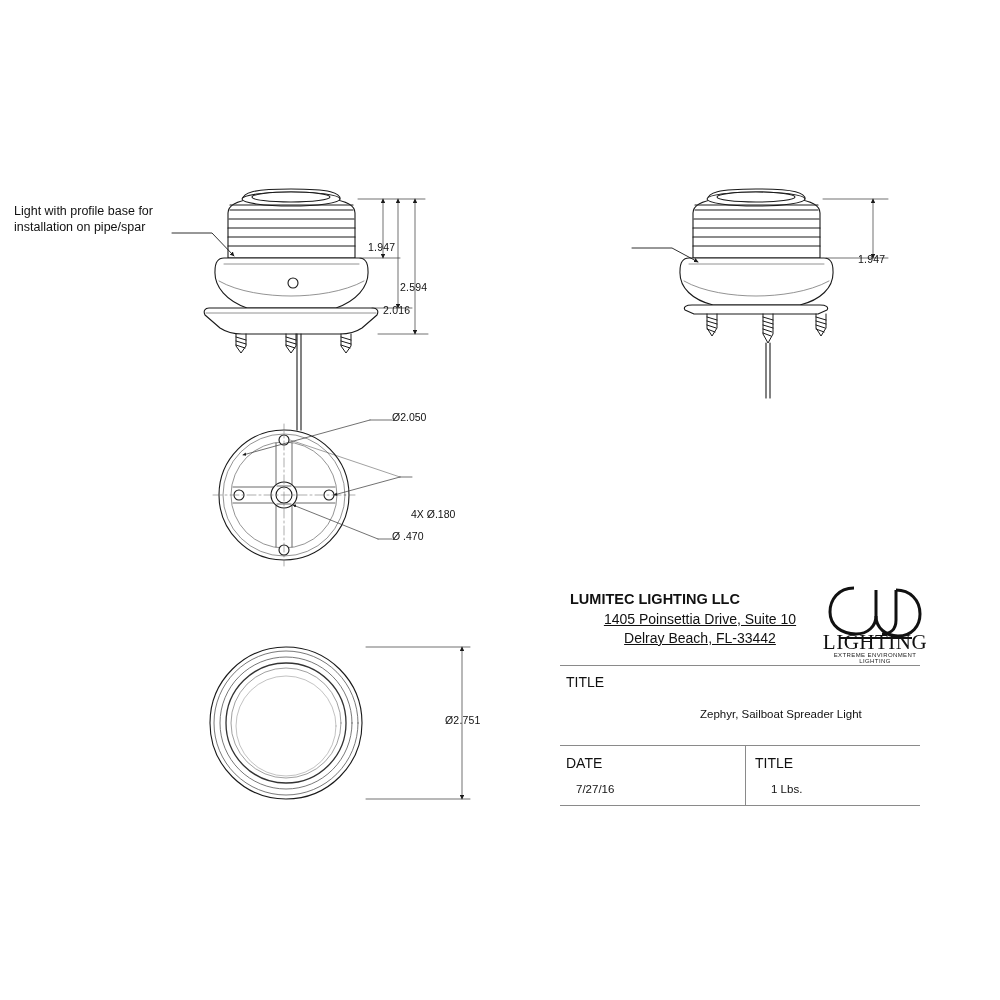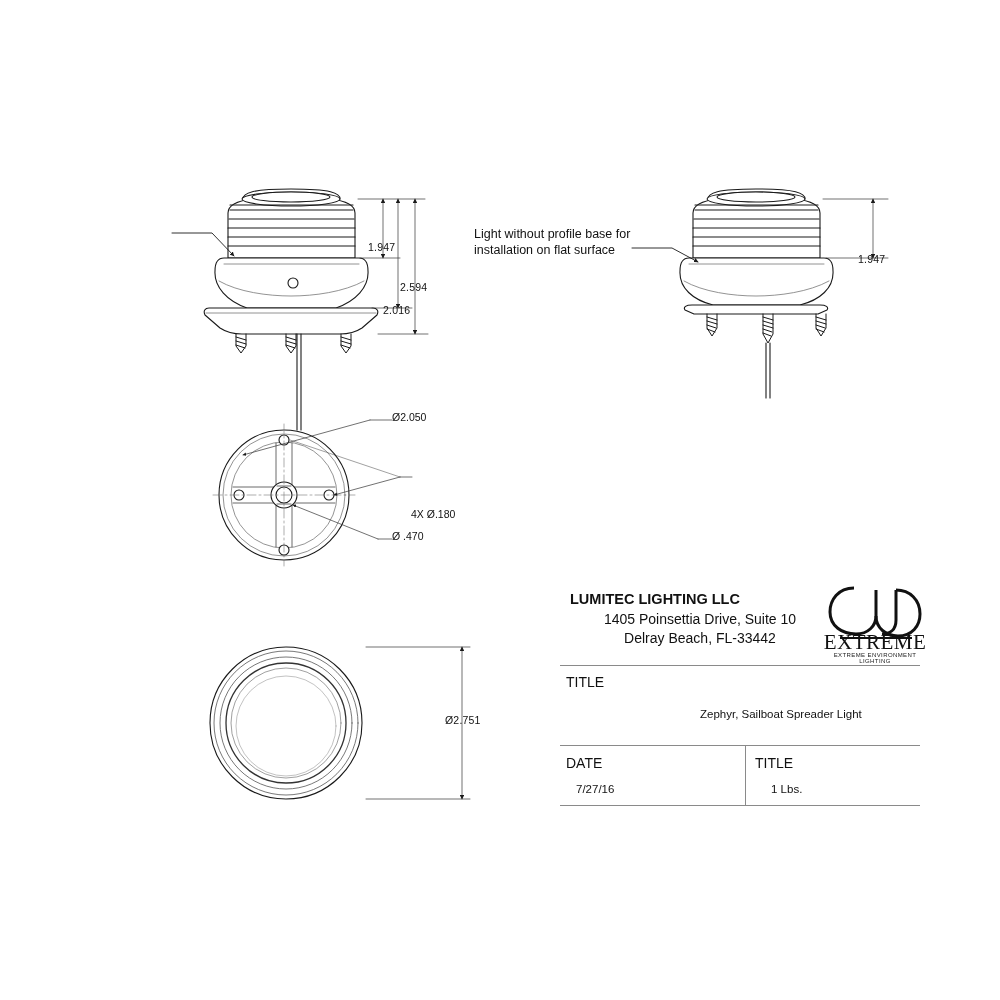--- a/index.html
+++ b/index.html
@@ -307,23 +307,23 @@
 
       <g stroke-width="0.7" stroke="#333">
         <path d="M366,647 L470,647"></path>
         <path d="M366,799 L470,799"></path>
         <path d="M462,647 L462,799" marker-start="url(#arrow)" marker-end="url(#arrow)"></path>
       </g>
 
     </g>
   </svg>
 
-
-  <div class="note" style="left:474px; top:226px; width:196px;">Light without profile base for
-installation on flat surface</div>
+  <div class="note" style="left:14px; top:203px; width:175px;">Light with profile base for
+installation on pipe/spar</div>
+
 
   <div class="dimtext" style="left:368px; top:241px;">1.947</div>
 
   <div class="dimtext" style="left:383px; top:258px;margin-top:46px;">2.016</div>
 
   <div class="dimtext" style="left:400px; top:281px;">2.594</div>
 
   <div class="dimtext" style="left:858px; top:253px;">1.947</div>
 
   <div class="callout" style="left:392px; top:411px;">Ø2.050</div>
@@ -336,21 +336,21 @@
 
   <div>
 
     <div class="tb-line" style="left:560px; top:665px; width:360px;"></div>
     <div class="tb-line" style="left:560px; top:745px; width:360px;"></div>
     <div class="tb-line" style="left:560px; top:805px; width:360px;"></div>
     <div class="tb-vline" style="left:745px; top:745px; height:60px;"></div>
 
     <div class="company-name">LUMITEC LIGHTING LLC</div>
 
-    <div class="company-addr" style="white-space: pre-line;">1405 Poinsettia Drive, Suite 10
+    <div class="company-addr" style="white-space: pre-line; text-decoration: underline;">1405 Poinsettia Drive, Suite 10
 Delray Beach, FL-33442</div>
 
     <div class="label-title">TITLE</div>
 
     <div class="value-title">Zephyr, Sailboat Spreader Light</div>
 
     <div class="label-date">DATE</div>
 
     <div class="value-date">7/27/16</div>
 
@@ -359,17 +359,17 @@
     <div class="value-weight">1 Lbs.</div>
 
     <svg id="brand-logo" viewBox="0 0 110 90" xmlns="http://www.w3.org/2000/svg">
       <g fill="none" stroke="#111" stroke-width="3">
         <path d="M34,12 C18,12 10,24 10,36 C10,50 22,58 36,58 C48,58 56,50 56,40 L56,14"></path>
         <path d="M56,40 C56,52 66,60 78,60 C92,60 100,50 100,38 C100,24 90,14 76,14"></path>
         <path d="M76,14 L76,44 C76,54 70,58 62,58"></path>
       </g>
       <path d="M20,62 L92,62" stroke="#111" stroke-width="2" fill="none"></path>
     </svg>
-    <div class="brand-word">EXTREME</div>
+    <div class="brand-word">LIGHTING</div>
     <div class="brand-tag">EXTREME ENVIRONMENT LIGHTING</div>
   </div>
 
 </div>
 
 </body></html>

